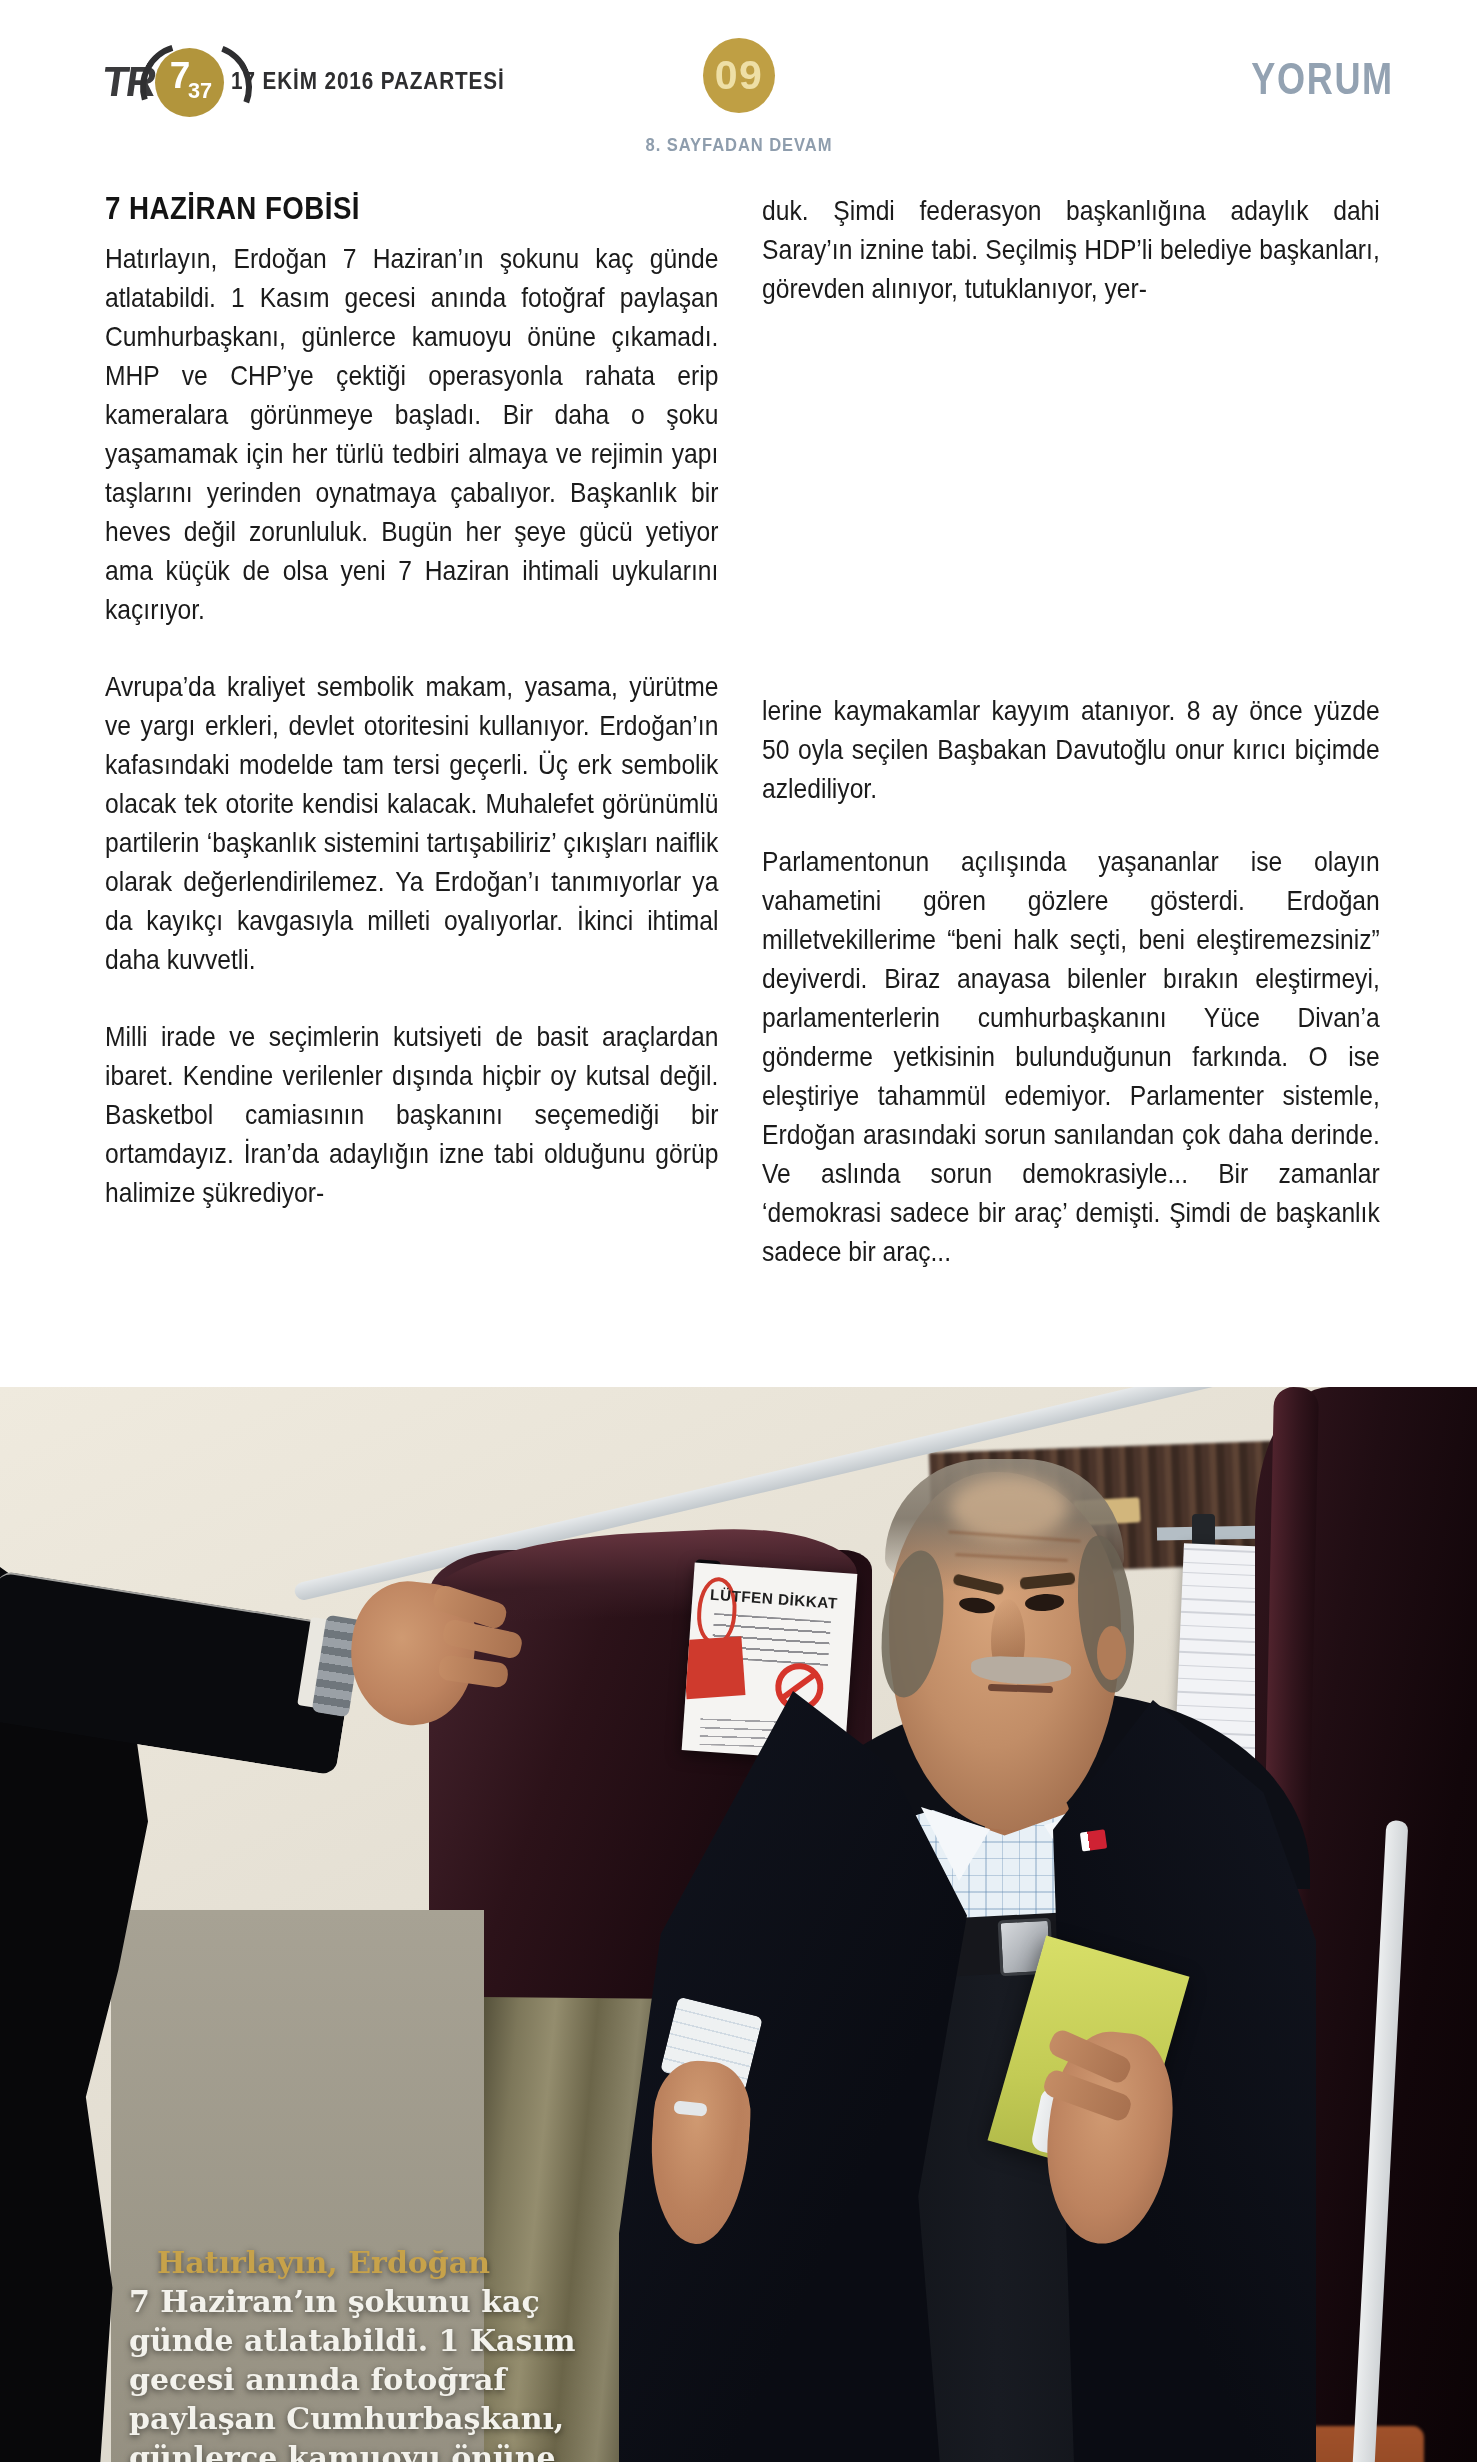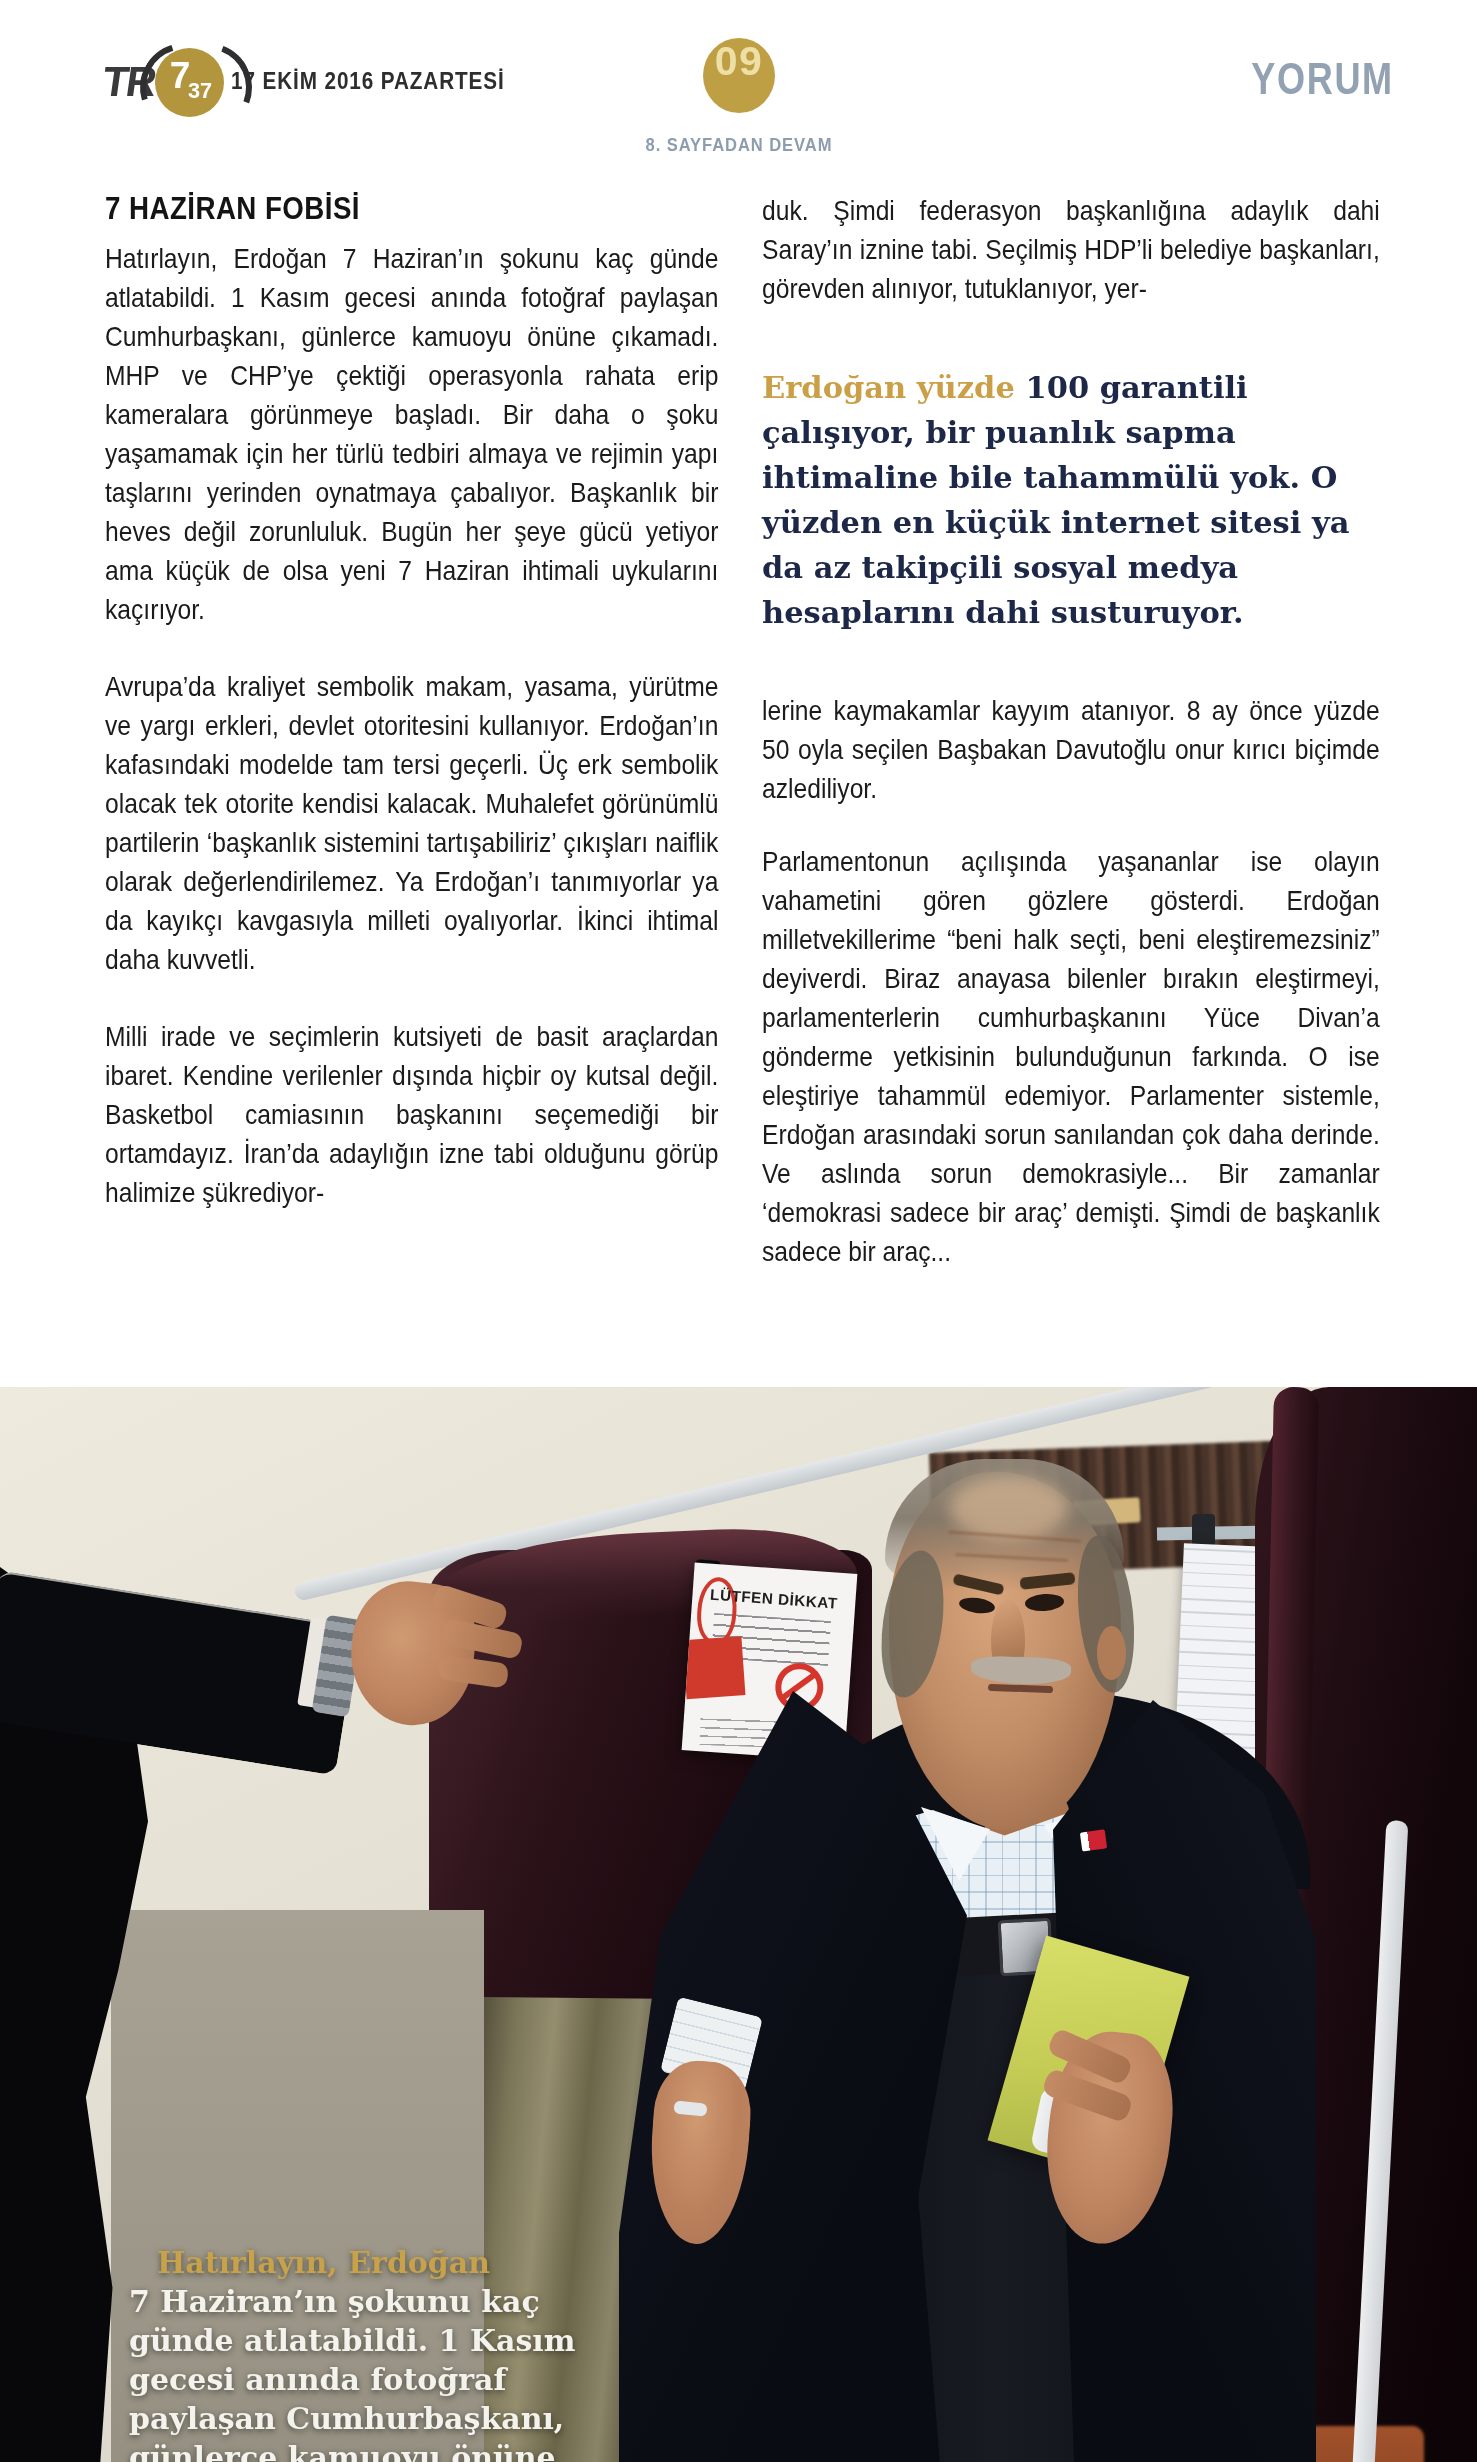--- a/index.html
+++ b/index.html
@@ -15,21 +15,21 @@
                background:#b2953c;margin-left:1px;}
   .logo-swoosh{position:absolute;width:77px;height:77px;border:6.9px solid transparent;
                border-radius:50%;top:-4.9px;}
   .logo-swoosh.left{left:-14.8px;border-left-color:#2f2f31;transform:rotate(28deg);}
   .logo-swoosh.right{left:7.9px;border-right-color:#2f2f31;transform:rotate(-24deg);}
   .logo-7{position:absolute;left:14.8px;top:7.9px;color:#ffffff;font-size:37px;font-weight:800;}
   .logo-24{position:absolute;left:33px;top:30.5px;color:#ffffff;font-size:21.7px;font-weight:800;}
   .header-date{left:231px;top:68px;font-size:23px;font-weight:700;color:#2e2e30;
                letter-spacing:1px;transform:scaleX(.9);transform-origin:0 0;white-space:nowrap;}
   .page-badge{left:703px;top:38px;width:72px;height:75px;border-radius:50%;
-              background:#bf9f44;display:flex;justify-content:center;}
+              background:#bf9f44;display:flex;align-items:center;justify-content:center;}
   .page-badge-num{font-size:41px;font-weight:700;color:#eedfa6;letter-spacing:1.5px;}
   .continuation{left:739px;top:135px;transform:translateX(-50%) scaleX(.92);
                 font-size:18px;font-weight:700;color:#8e9dad;letter-spacing:1px;white-space:nowrap;}
   .section-title{right:83px;top:54px;font-size:44px;font-weight:700;color:#93a2b2;
                  letter-spacing:2px;transform:scaleX(.82);transform-origin:100% 0;}
 
   
   .cond{transform:scaleX(.88);transform-origin:0 0;}
   .col-left{left:105px;top:191px;width:697px;}
   .article-heading{font-size:31.5px;font-weight:800;color:#141414;letter-spacing:0.5px;
@@ -224,23 +224,20 @@
     <h1 class="article-heading">7 HAZİRAN FOBİSİ</h1>
     <p class="body-p">Hatırlayın, Erdoğan 7 Haziran’ın şokunu kaç günde atlatabildi. 1 Kasım gecesi anında fotoğraf paylaşan Cumhurbaşkanı, günlerce kamuoyu önüne çıkamadı. MHP ve CHP’ye çektiği operasyonla rahata erip kameralara görünmeye başladı. Bir daha o şoku yaşamamak için her türlü tedbiri almaya ve rejimin yapı taşlarını yerinden oynatmaya çabalıyor. Başkanlık bir heves değil zorunluluk. Bugün her şeye gücü yetiyor ama küçük de olsa yeni 7 Haziran ihtimali uykularını kaçırıyor.</p>
     <p class="body-p">Avrupa’da kraliyet sembolik makam, yasama, yürütme ve yargı erkleri, devlet otoritesini kullanıyor. Erdoğan’ın kafasındaki modelde tam tersi geçerli. Üç erk sembolik olacak tek otorite kendisi kalacak. Muhalefet görünümlü partilerin ‘başkanlık sistemini tartışabiliriz’ çıkışları naiflik olarak değerlendirilemez. Ya Erdoğan’ı tanımıyorlar ya da kayıkçı kavgasıyla milleti oyalıyorlar. İkinci ihtimal daha kuvvetli.</p>
     <p class="body-p">Milli irade ve seçimlerin kutsiyeti de basit araçlardan ibaret. Kendine verilenler dışında hiçbir oy kutsal değil. Basketbol camiasının başkanını seçemediği bir ortamdayız. İran’da adaylığın izne tabi olduğunu görüp halimize şükrediyor-</p>
   </div>
 
   <div class="abs rp1 cond">
     <p class="body-p">duk. Şimdi federasyon başkanlığına adaylık dahi Saray’ın iznine tabi. Seçilmiş HDP’li belediye başkanları, görevden alınıyor, tutuklanıyor, yer-</p>
   </div>
 
-  <div class="abs pull-quote">
-    <span class="pull-lead">Erdoğan yüzde </span><span>100 garantili çalışıyor, bir puanlık sapma ihtimaline bile tahammülü yok. O yüzden en küçük internet sitesi ya da az takipçili sosyal medya hesaplarını dahi susturuyor.</span>
-  </div>
 
   <div class="abs rp2 cond">
     <p class="body-p">lerine kaymakamlar kayyım atanıyor. 8 ay önce yüzde 50 oyla seçilen Başbakan Davutoğlu onur kırıcı biçimde azlediliyor.</p>
   </div>
   <div class="abs rp3 cond">
     <p class="body-p">Parlamentonun açılışında yaşananlar ise olayın vahametini gören gözlere gösterdi. Erdoğan milletvekillerime “beni halk seçti, beni eleştiremezsiniz” deyiverdi. Biraz anayasa bilenler bırakın eleştirmeyi, parlamenterlerin cumhurbaşkanını Yüce Divan’a gönderme yetkisinin bulunduğunun farkında. O ise eleştiriye tahammül edemiyor. Parlamenter sistemle, Erdoğan arasındaki sorun sanılandan çok daha derinde. Ve aslında sorun demokrasiyle... Bir zamanlar ‘demokrasi sadece bir araç’ demişti. Şimdi de başkanlık sadece bir araç...</p>
   </div>
 
   <div class="abs photo">
     <div class="ph ph-wood"></div>

